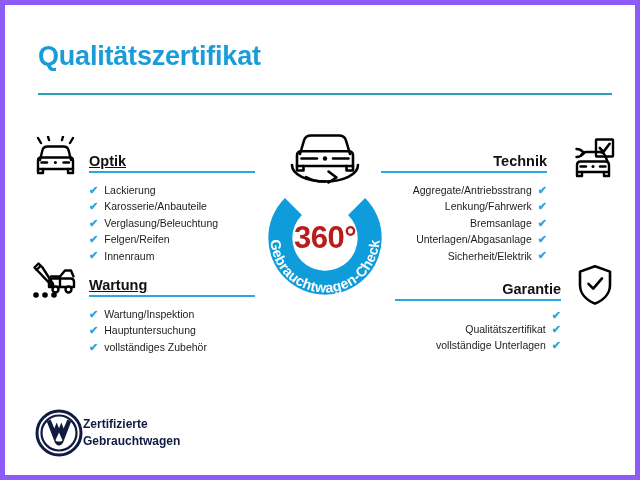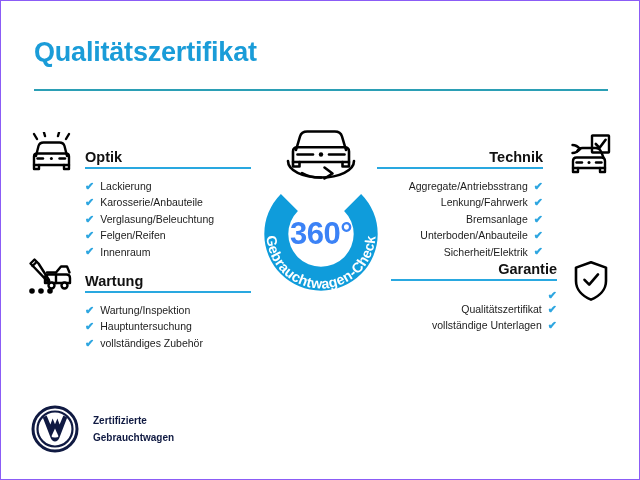--- a/index.html
+++ b/index.html
@@ -8,21 +8,21 @@
     background: #ffffff;
   }
   #page {
     position: relative;
     width: 640px;
     height: 480px;
     background: #ffffff;
     overflow: hidden;
     font-family: "Liberation Sans", sans-serif;
     box-sizing: border-box;
-    border: 1px solid #8b5cf6;
+    border: 5px solid #8b5cf6;
   }
 
   
   #page-title {
     position: absolute;
     left: 33px;
     top: 36px;
     font-size: 27px;
     font-weight: bold;
     color: #1a9cd8;
@@ -75,37 +75,37 @@
     align-items: center;
   }
   .chk {
     color: #2ea6e0;
     font-size: 11px;
     font-weight: bold;
     line-height: 1;
   }
 
   
-  .left .sec-title { left: 0; }
+  .left .sec-title { left: 0; text-decoration: underline; }
   .left .sec-rule  { left: 0; right: 0; }
   .left .items li  { justify-content: flex-start; }
   .left .chk { margin-right: 6px; }
 
   
   .right .sec-title { right: 0; }
   .right .sec-rule  { left: 0; right: 0; }
   .right .items { }
   .right .items li { justify-content: flex-end; }
   .right .chk { margin-left: 6px; }
 
   
   #sec-optik   { left: 84px;  top: 142px; width: 166px; }
   #sec-wartung { left: 84px;  top: 266px; width: 166px; }
   #sec-technik { left: 376px; top: 142px; width: 166px; }
-  #sec-garantie{ left: 390px; top: 254px; width: 166px; }
+  #sec-garantie{ left: 390px; top: 270px; width: 166px; }
 
   
   .sec-icon {
     position: absolute;
     color: #000000;
   }
   #icon-optik    { left: 27px;  top: 131px; }
   #icon-wartung  { left: 25px;  top: 255px; }
   #icon-technik  { left: 566px; top: 133px; }
   #icon-garantie { left: 572px; top: 259px; }
@@ -122,21 +122,21 @@
     position: absolute;
     left: 0;
     top: 0;
     width: 162px;
     height: 162px;
     display: flex;
     align-items: center;
     justify-content: center;
     font-size: 31px;
     font-weight: bold;
-    color: #3b82f6;
+    color: #b91c1c;
     letter-spacing: -0.5px;
     pointer-events: none;
   }
   #badge-car {
     position: absolute;
     left: 271px;
     top: 122px;
     width: 98px;
     height: 62px;
   }
@@ -144,22 +144,21 @@
   
   #footer-logo {
     position: absolute;
     left: 30px;
     top: 404px;
     display: flex;
     align-items: center;
   }
   #vw-mark { flex: none; }
   #footer-text {
-    margin-left: 14px;
-    font-size: 10px;
+    font-size: 12px;
     font-weight: bold;
     color: #101a42;
     line-height: 17px;
     white-space: nowrap;
   }
 </style>
 </head>
 <body>
 
 <div id="page">
@@ -313,21 +312,21 @@
       </li>
       <li>
         <span>Lenkung/Fahrwerk</span>
         <span class="chk">✔</span>
       </li>
       <li>
         <span>Bremsanlage</span>
         <span class="chk">✔</span>
       </li>
       <li>
-        <span>Unterboden/Anbauteile</span>
+        <span>Unterlagen/Abgasanlage</span>
         <span class="chk">✔</span>
       </li>
       <li>
         <span>Sicherheit/Elektrik</span>
         <span class="chk">✔</span>
       </li>
     </ul>
   </div>
 
   <div class="section right" id="sec-garantie">

